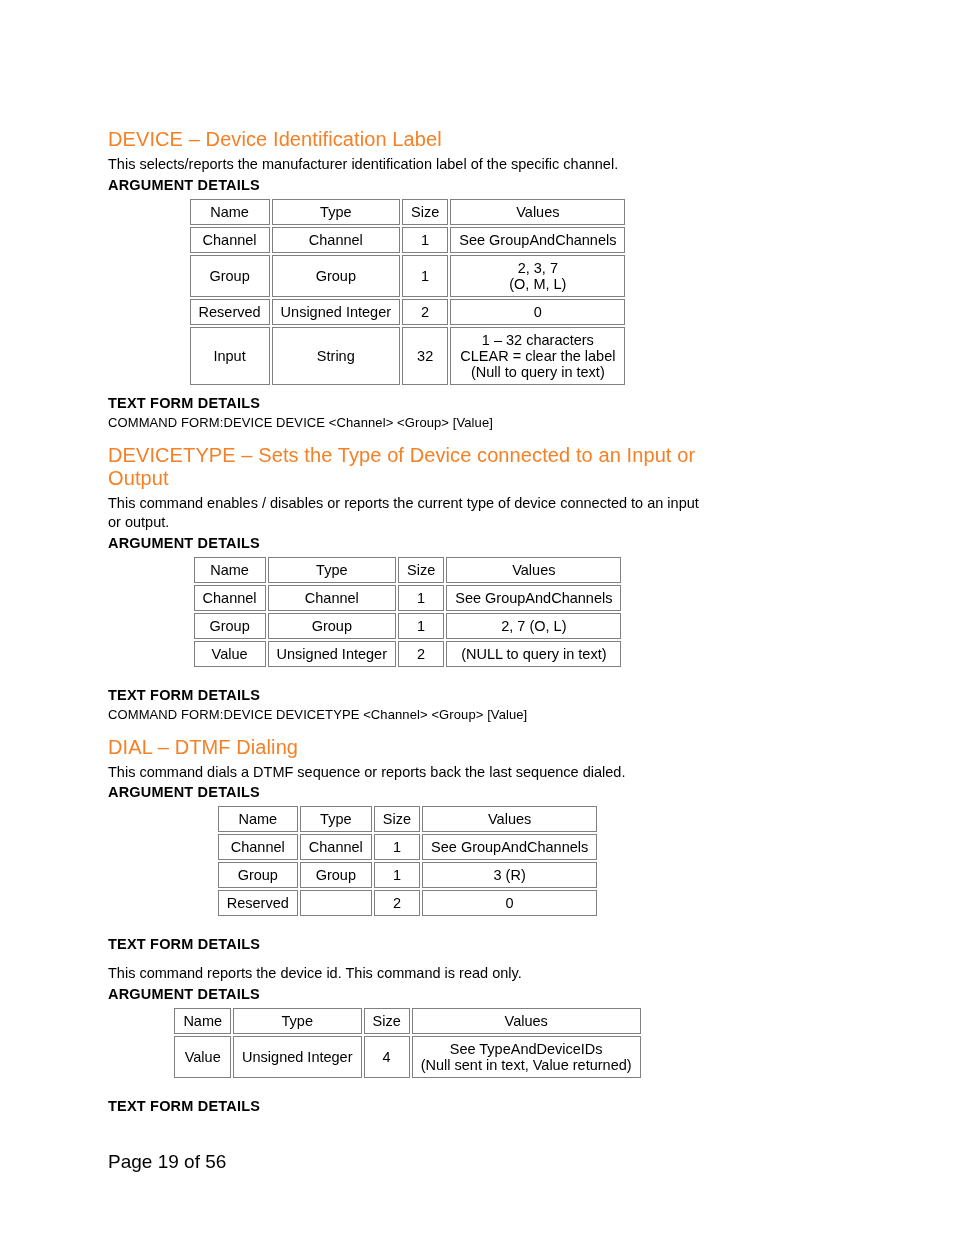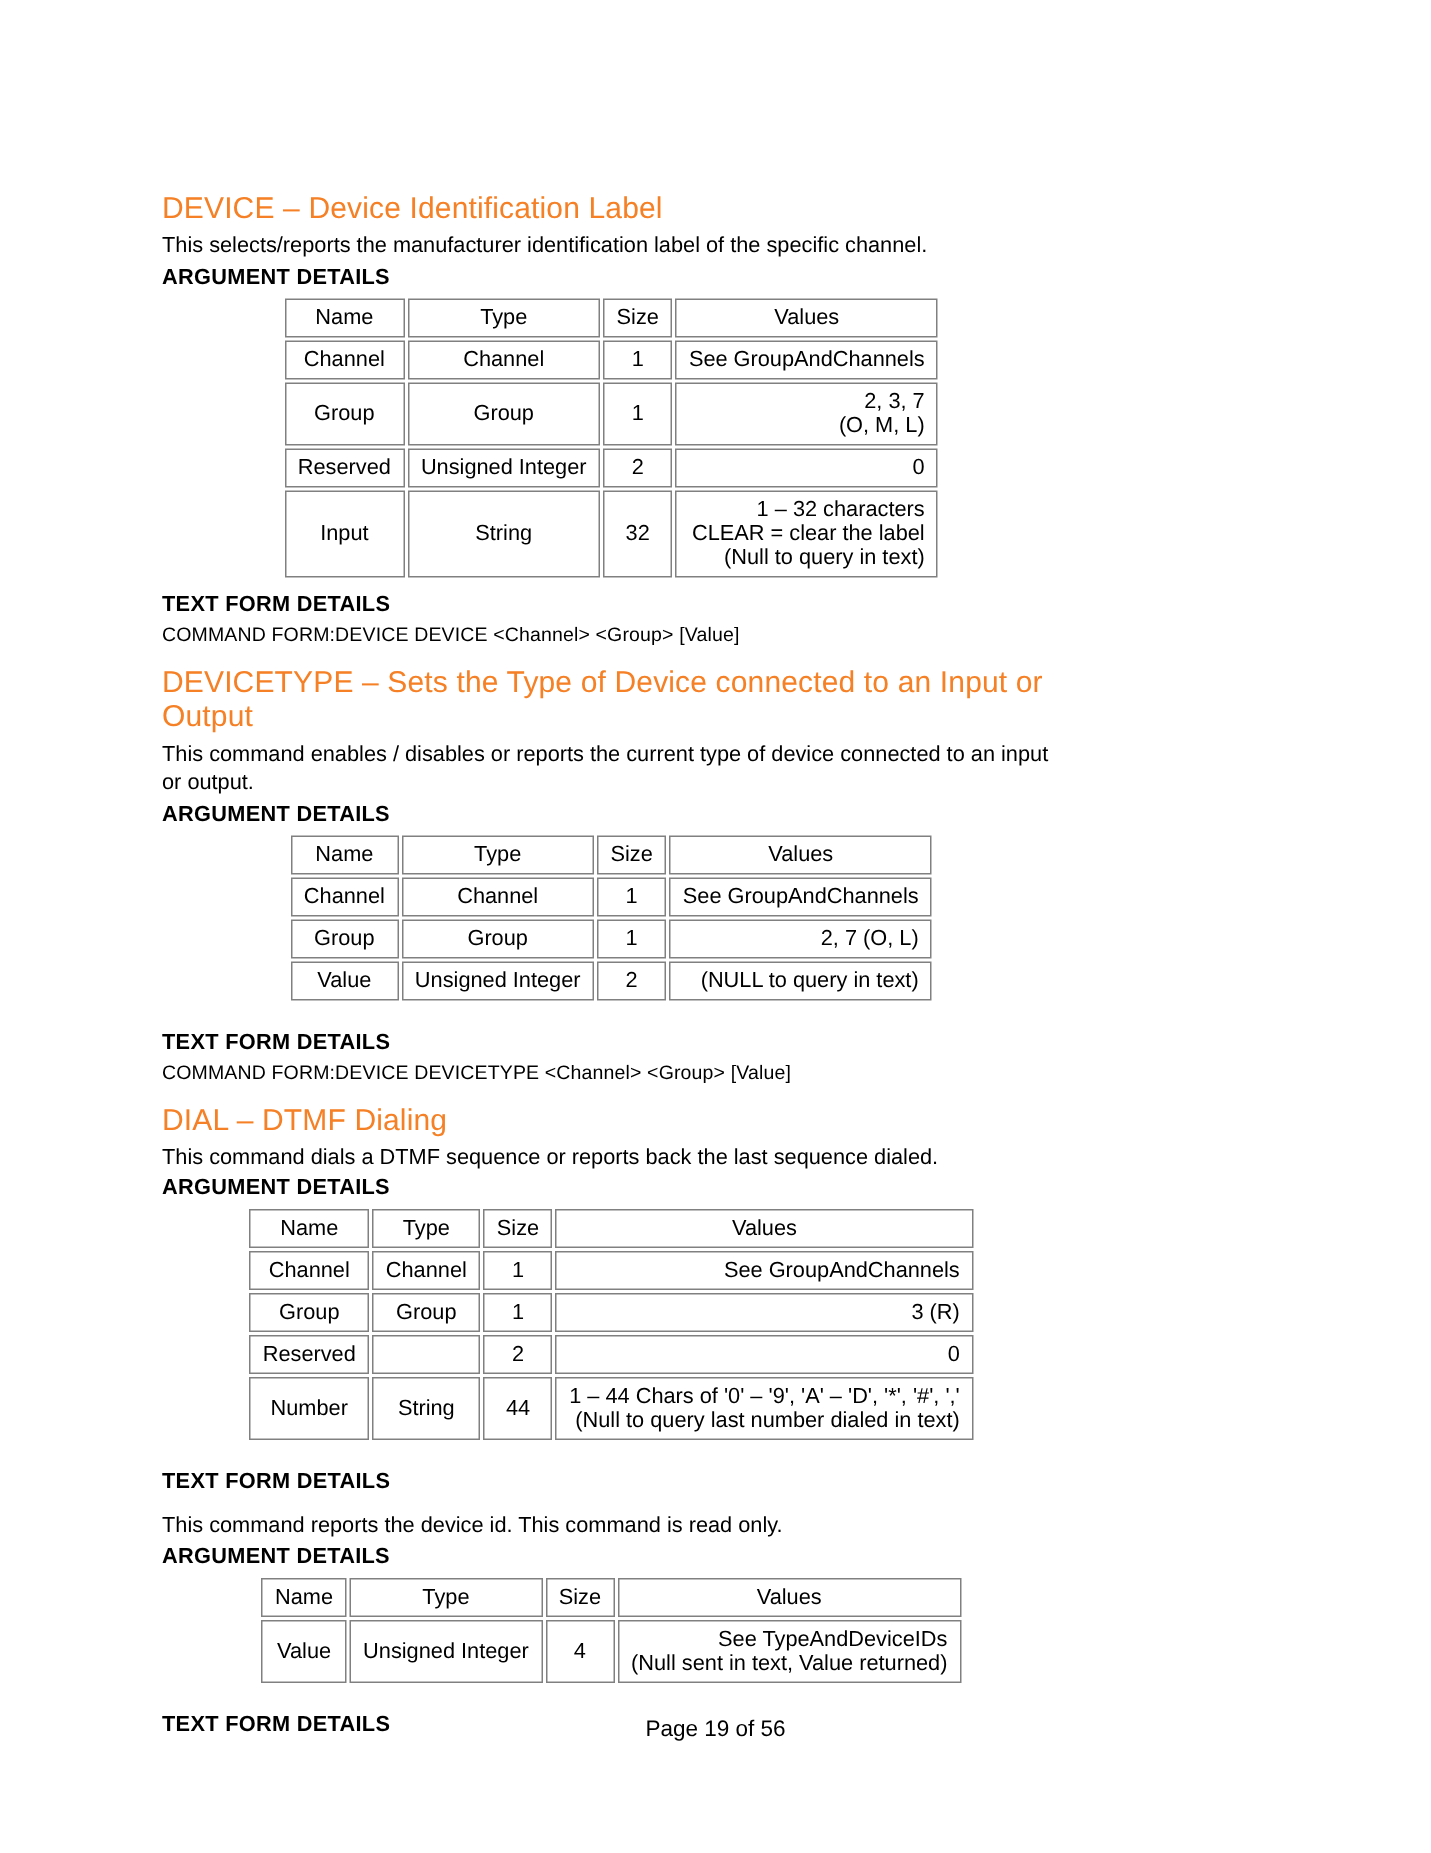--- a/index.html
+++ b/index.html
@@ -49,33 +49,32 @@
     border: 1px solid #333;
     padding: 4px 8px;
     text-align: center;
     vertical-align: middle;
   }
   table.arg-table th {
     font-weight: 400;
     margin-top: 29px;
   }
   table.arg-table td.values, table.arg-table th.values {
-    text-align: right;
+    text-align: center;
   }
   
   table.arg-table { border-spacing: 2px 2px; }
   table.arg-table th, table.arg-table td { border: 1px solid #808080; }
   .gap-after-table { height: 10px; }
   .page-number {
     position: absolute;
-    bottom: 74px;
+    bottom: 62px;
     width: calc(954px - 216px);
     left: 108px;
-    text-align: center;
-    font-size: 15px;
+    font-size: 19px;
   }
   .section-block { margin-bottom: 12px; }
 </style>
 </head>
 <body>
 
 <div class="page">
 
   <div class="section-block">
     <h2 class="section-title">DEVICE – Device Identification Label</h2>
@@ -179,26 +178,20 @@
         <td>Group</td>
         <td>1</td>
         <td class="values">3 (R)</td>
       </tr>
       <tr>
         <td>Reserved</td>
         <td></td>
         <td>2</td>
         <td class="values">0</td>
       </tr>
-      <tr>
-        <td>Number</td>
-        <td>String</td>
-        <td>44</td>
-        <td class="values">1 – 44 Chars of '0' – '9', 'A' – 'D', '*', '#', ','<br>(Null to query last number dialed in text)</td>
-      </tr>
     </tbody>
       </table>
     <div class="gap-after-table"></div>
     <p class="sub-heading">TEXT FORM DETAILS</p>
   </div>
 
   <div class="section-block">
     <p class="section-desc">This command reports the device id. This command is read only.</p>
     <p class="sub-heading">ARGUMENT DETAILS</p>
     <table class="arg-table">

